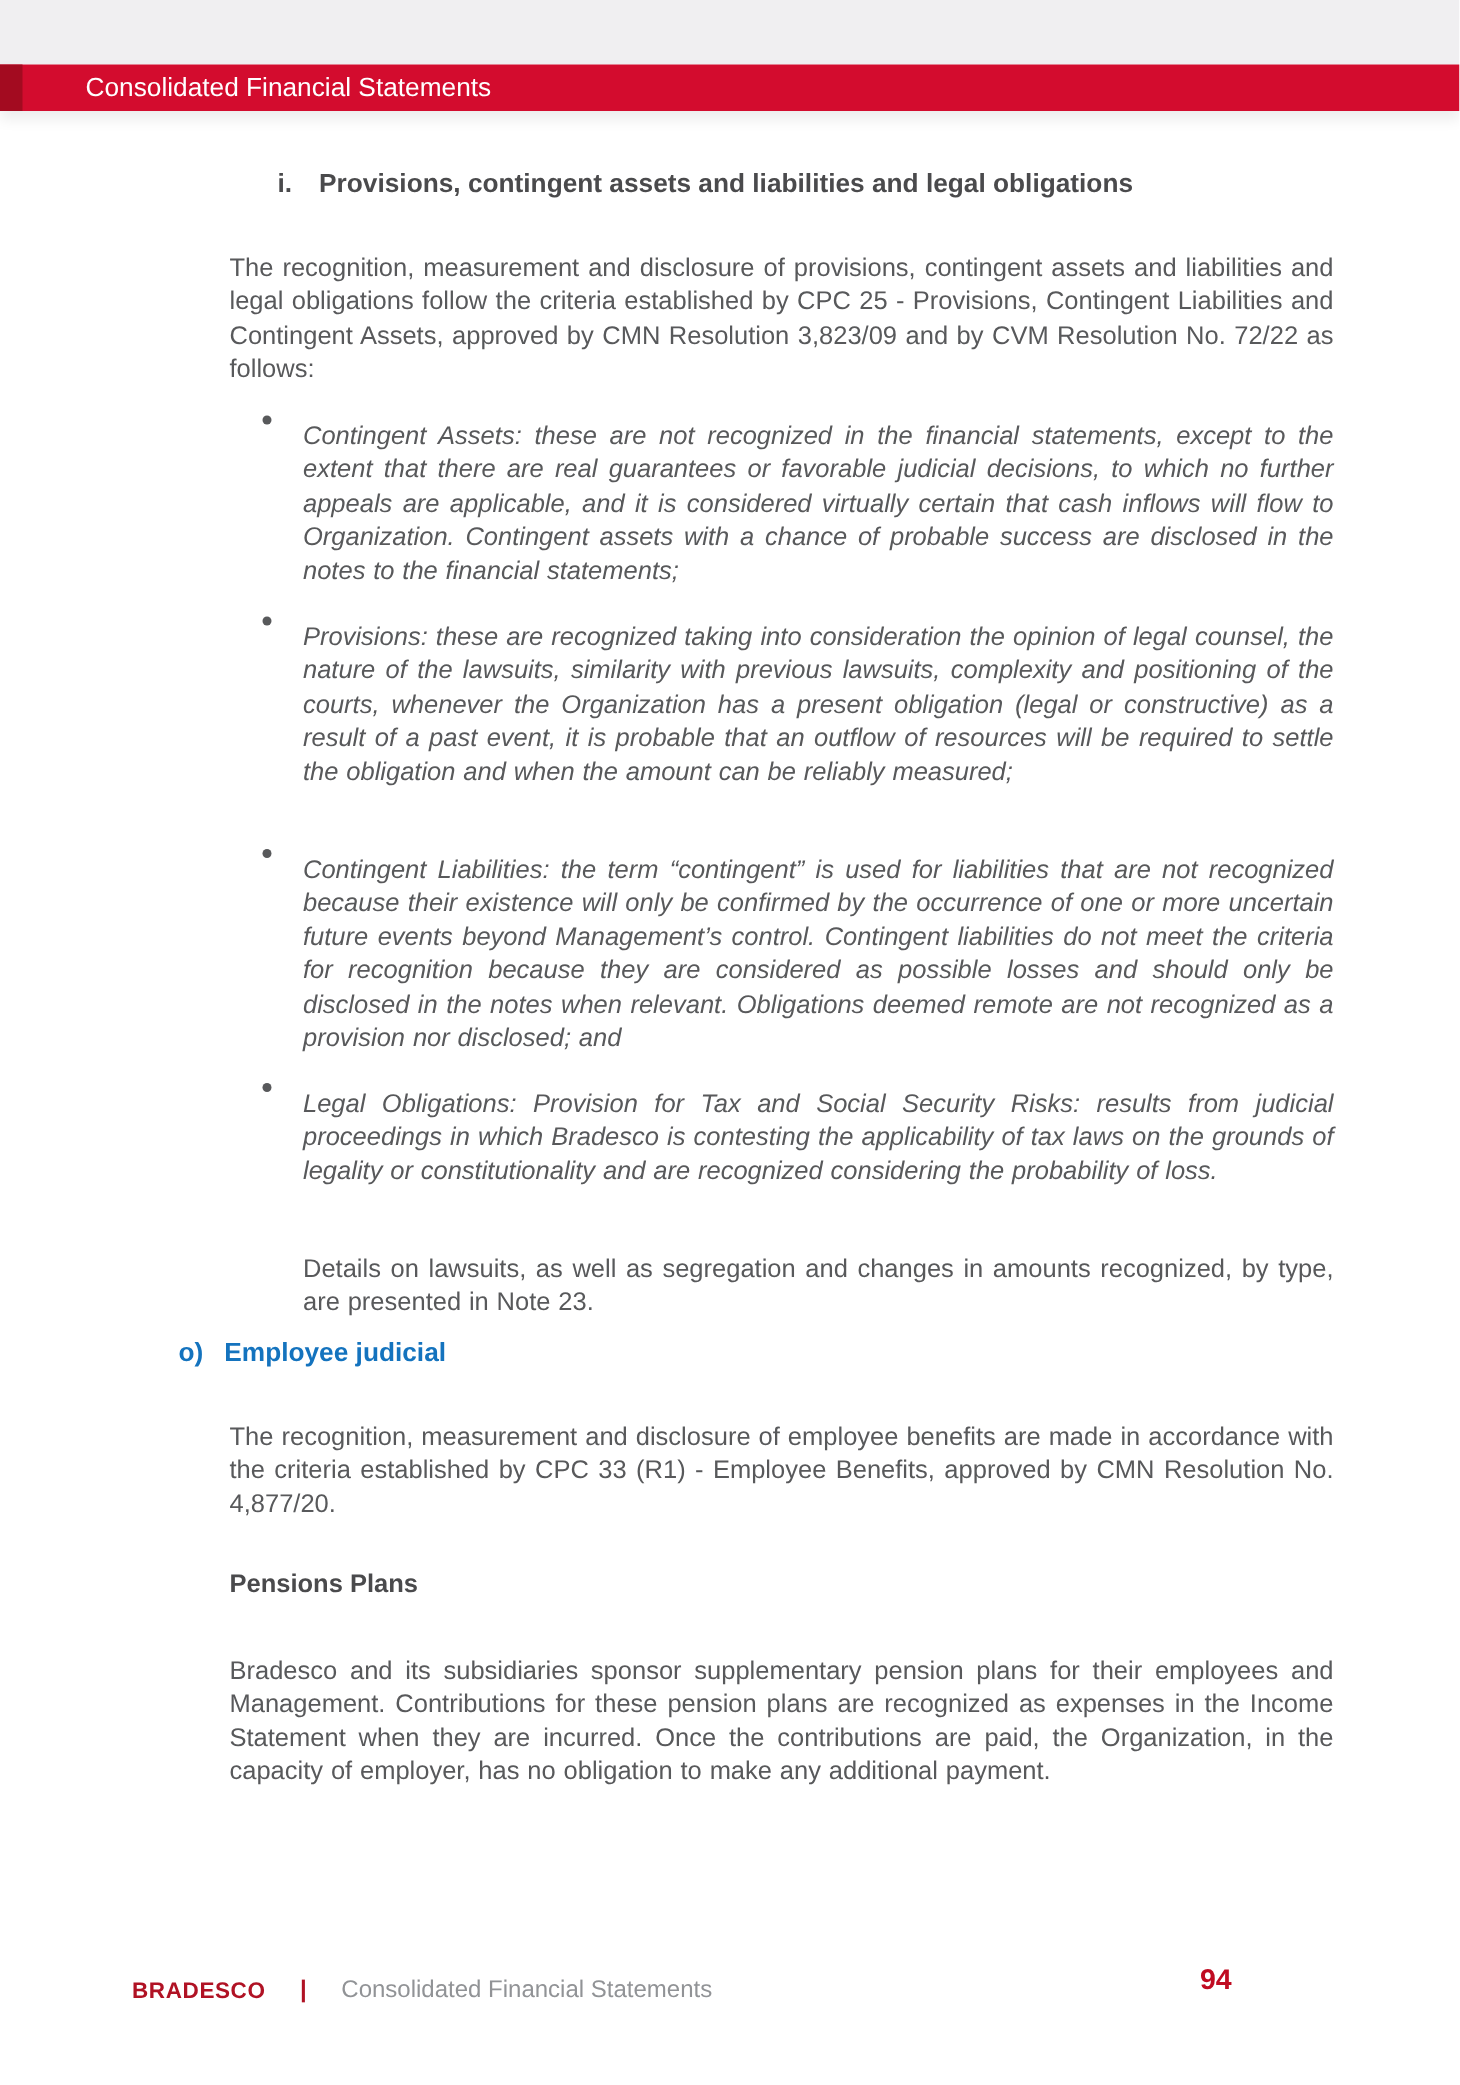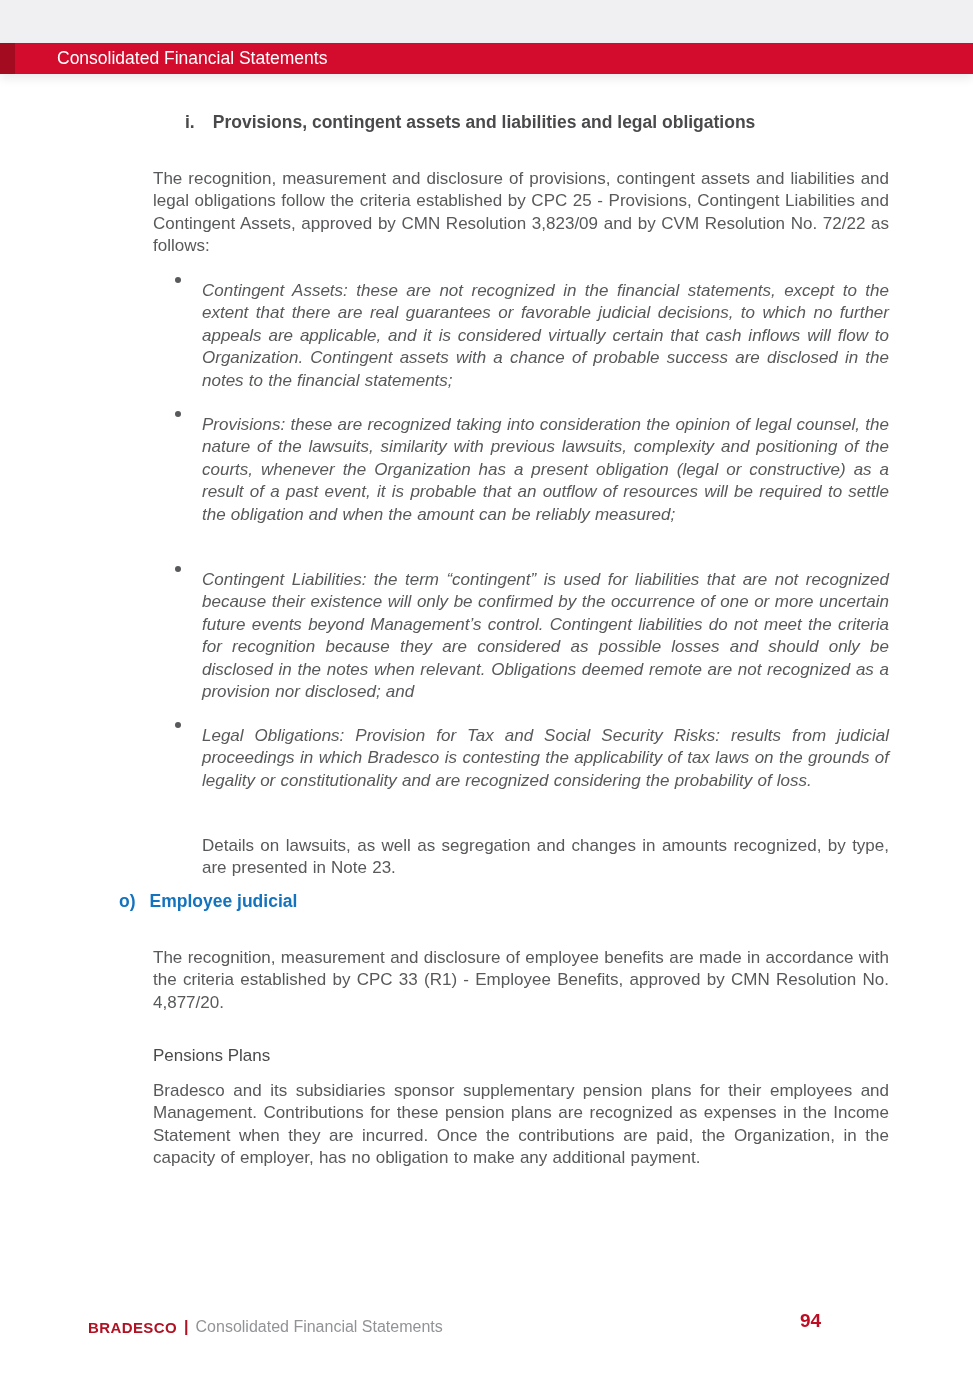--- a/index.html
+++ b/index.html
@@ -59,28 +59,28 @@
   .note-para { top: 823px; left: 202px; width: 687px; }
   .heading-o {
     position: absolute; top: 891px; left: 119px;
     display: flex; gap: 14px;
     font-weight: bold; font-size: 17.5px;
     color: var(--heading-blue, #1473be);
   }
   .para-o { top: 935px; left: 153px; width: 736px; }
   .pensions-heading {
     position: absolute; top: 1046px; left: 153px;
-    font-weight: normal; font-size: 17px;
+    font-weight: bold; font-size: 17px;
     color: #4a4a4c;
   }
-  .pensions-para { top: 1068px; left: 153px; width: 736px; }
+  .pensions-para { top: 1091px; left: 153px; width: 736px; }
   .footer-left {
     position: absolute; top: 1318px; left: 88px;
     font-size: 16px; color: #919396;
-    display: flex; align-items: center; gap: 7px;
+    display: flex; align-items: center; gap: 23px;
   }
   .footer-brand {
     font-weight: bold; font-size: 15px; letter-spacing: 0.4px;
     color: var(--footer-red, #b01224);
   }
   .footer-sep { color: var(--footer-red, #b01224); font-weight: bold; }
   .page-number {
     position: absolute; top: 1310px; left: 800px;
     font-weight: bold; font-size: 19px;
     color: var(--page-red, #c00c22);

